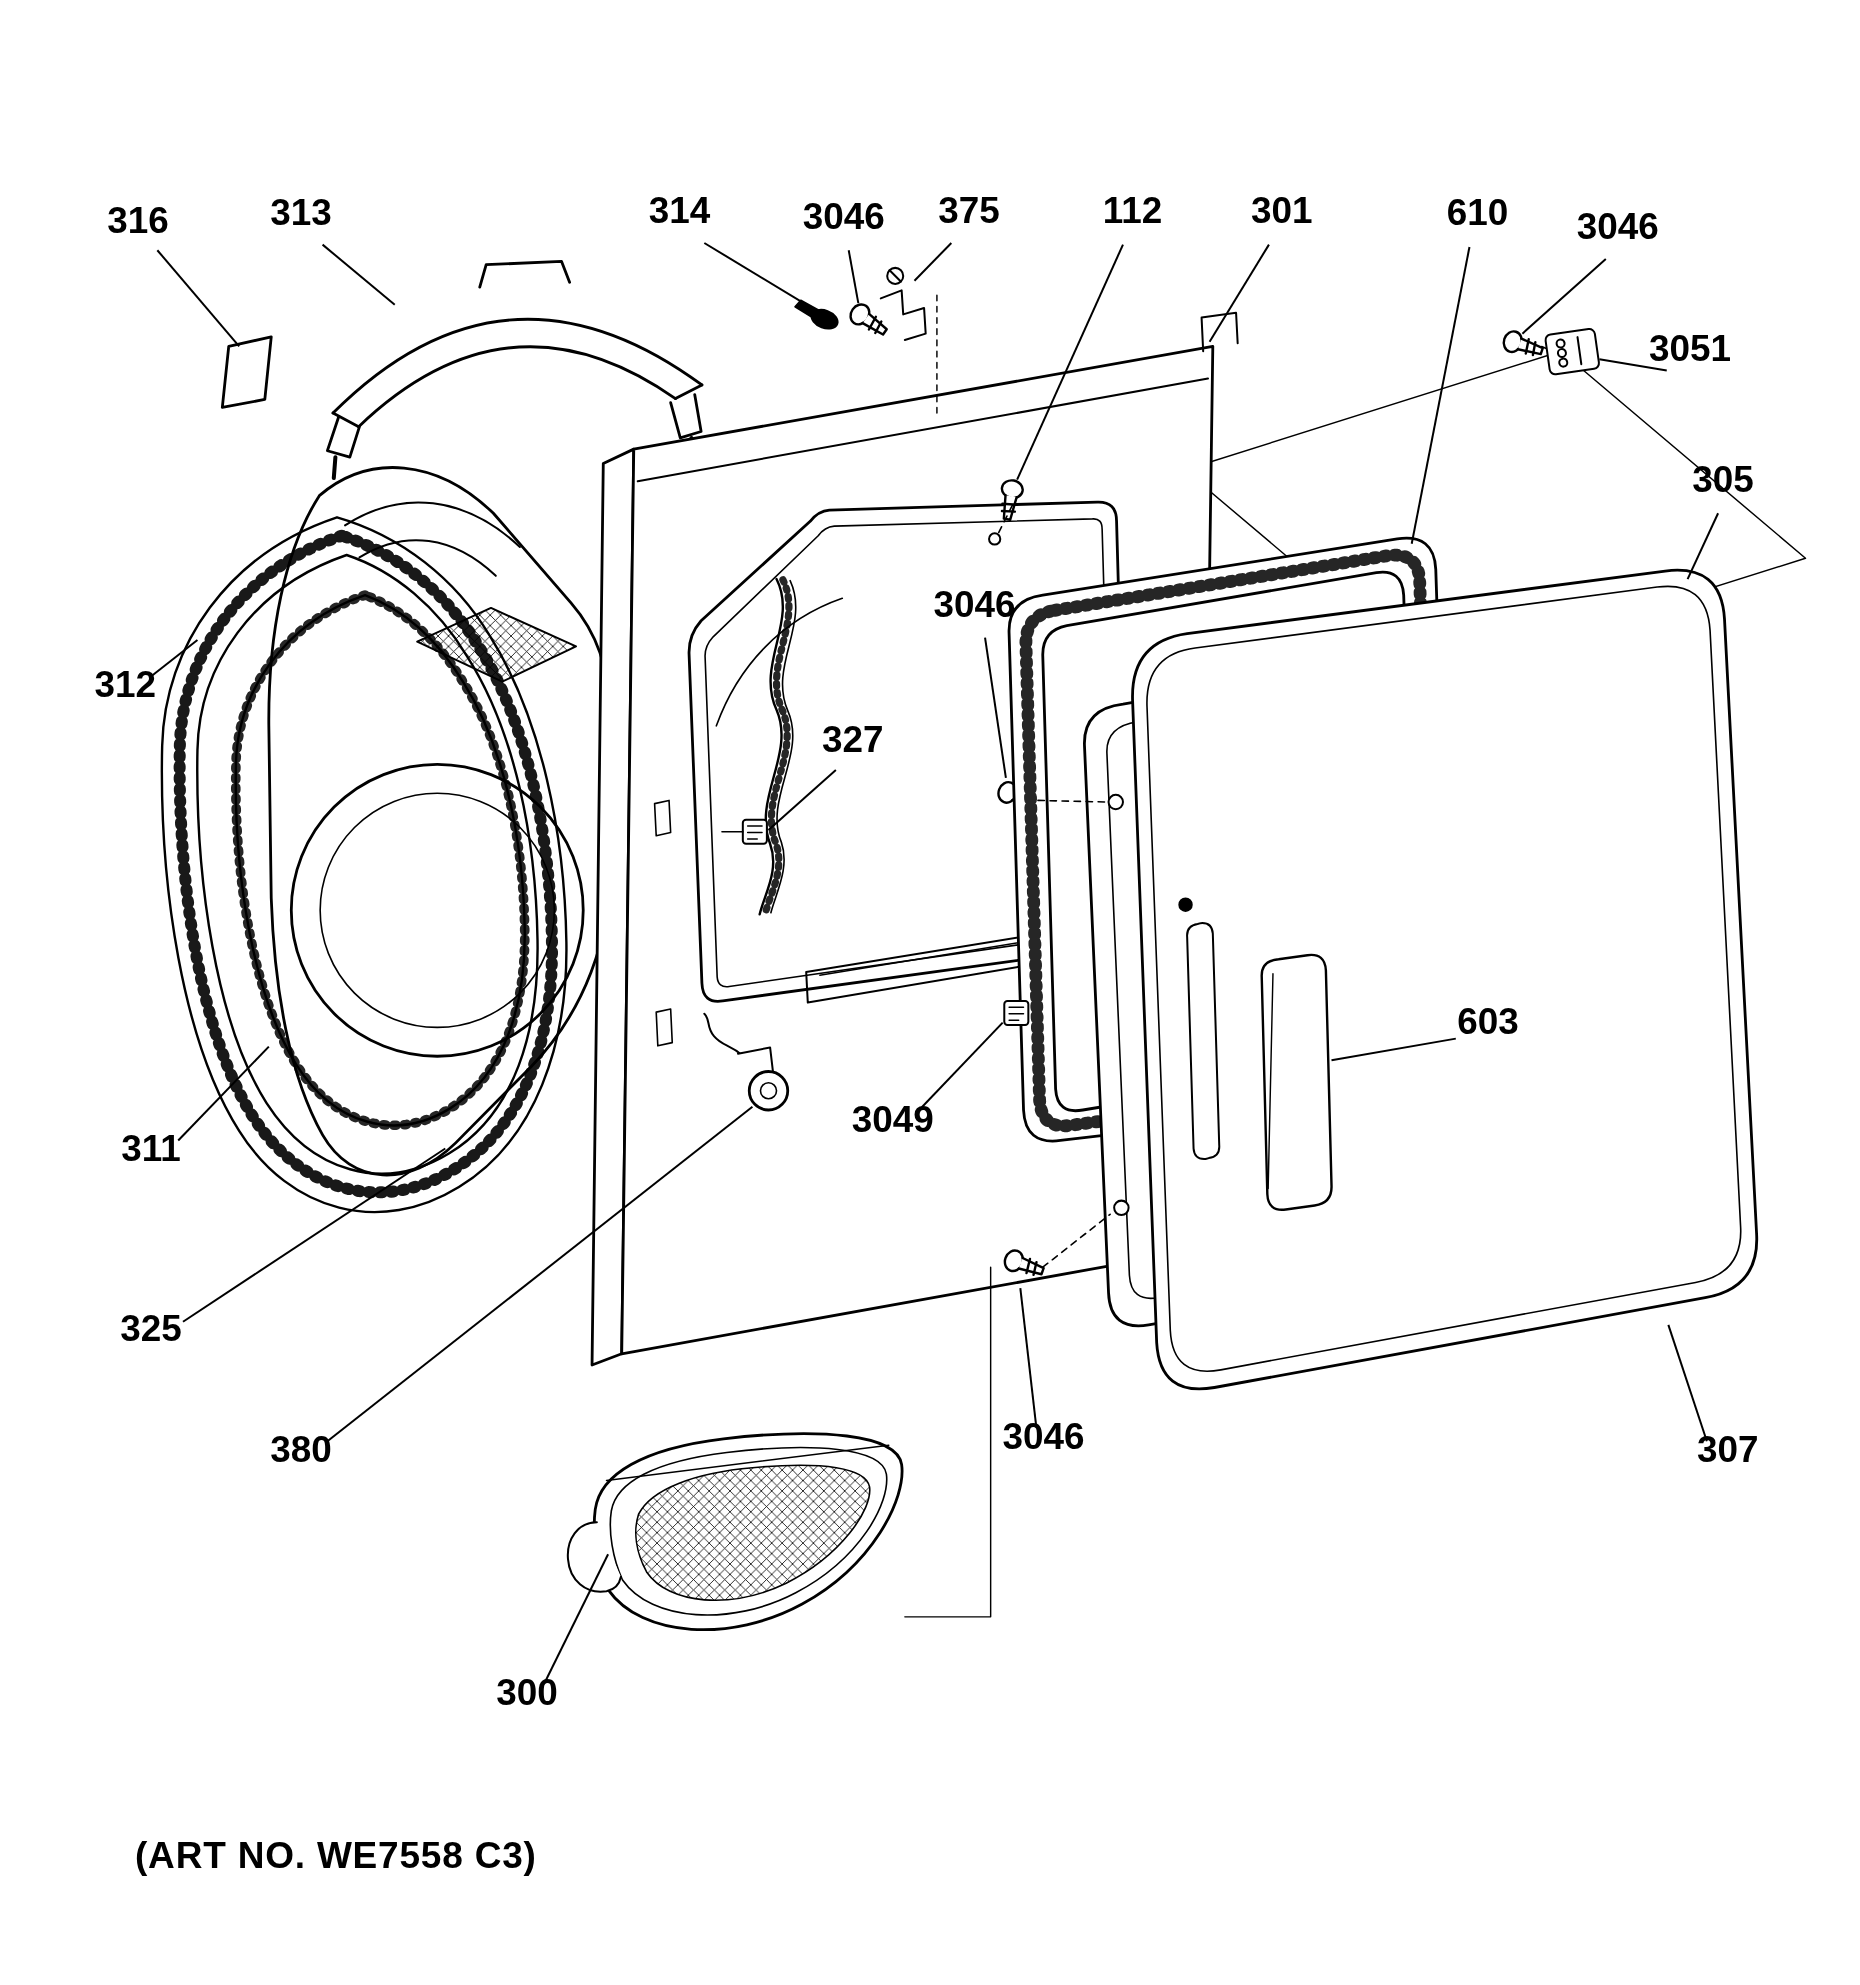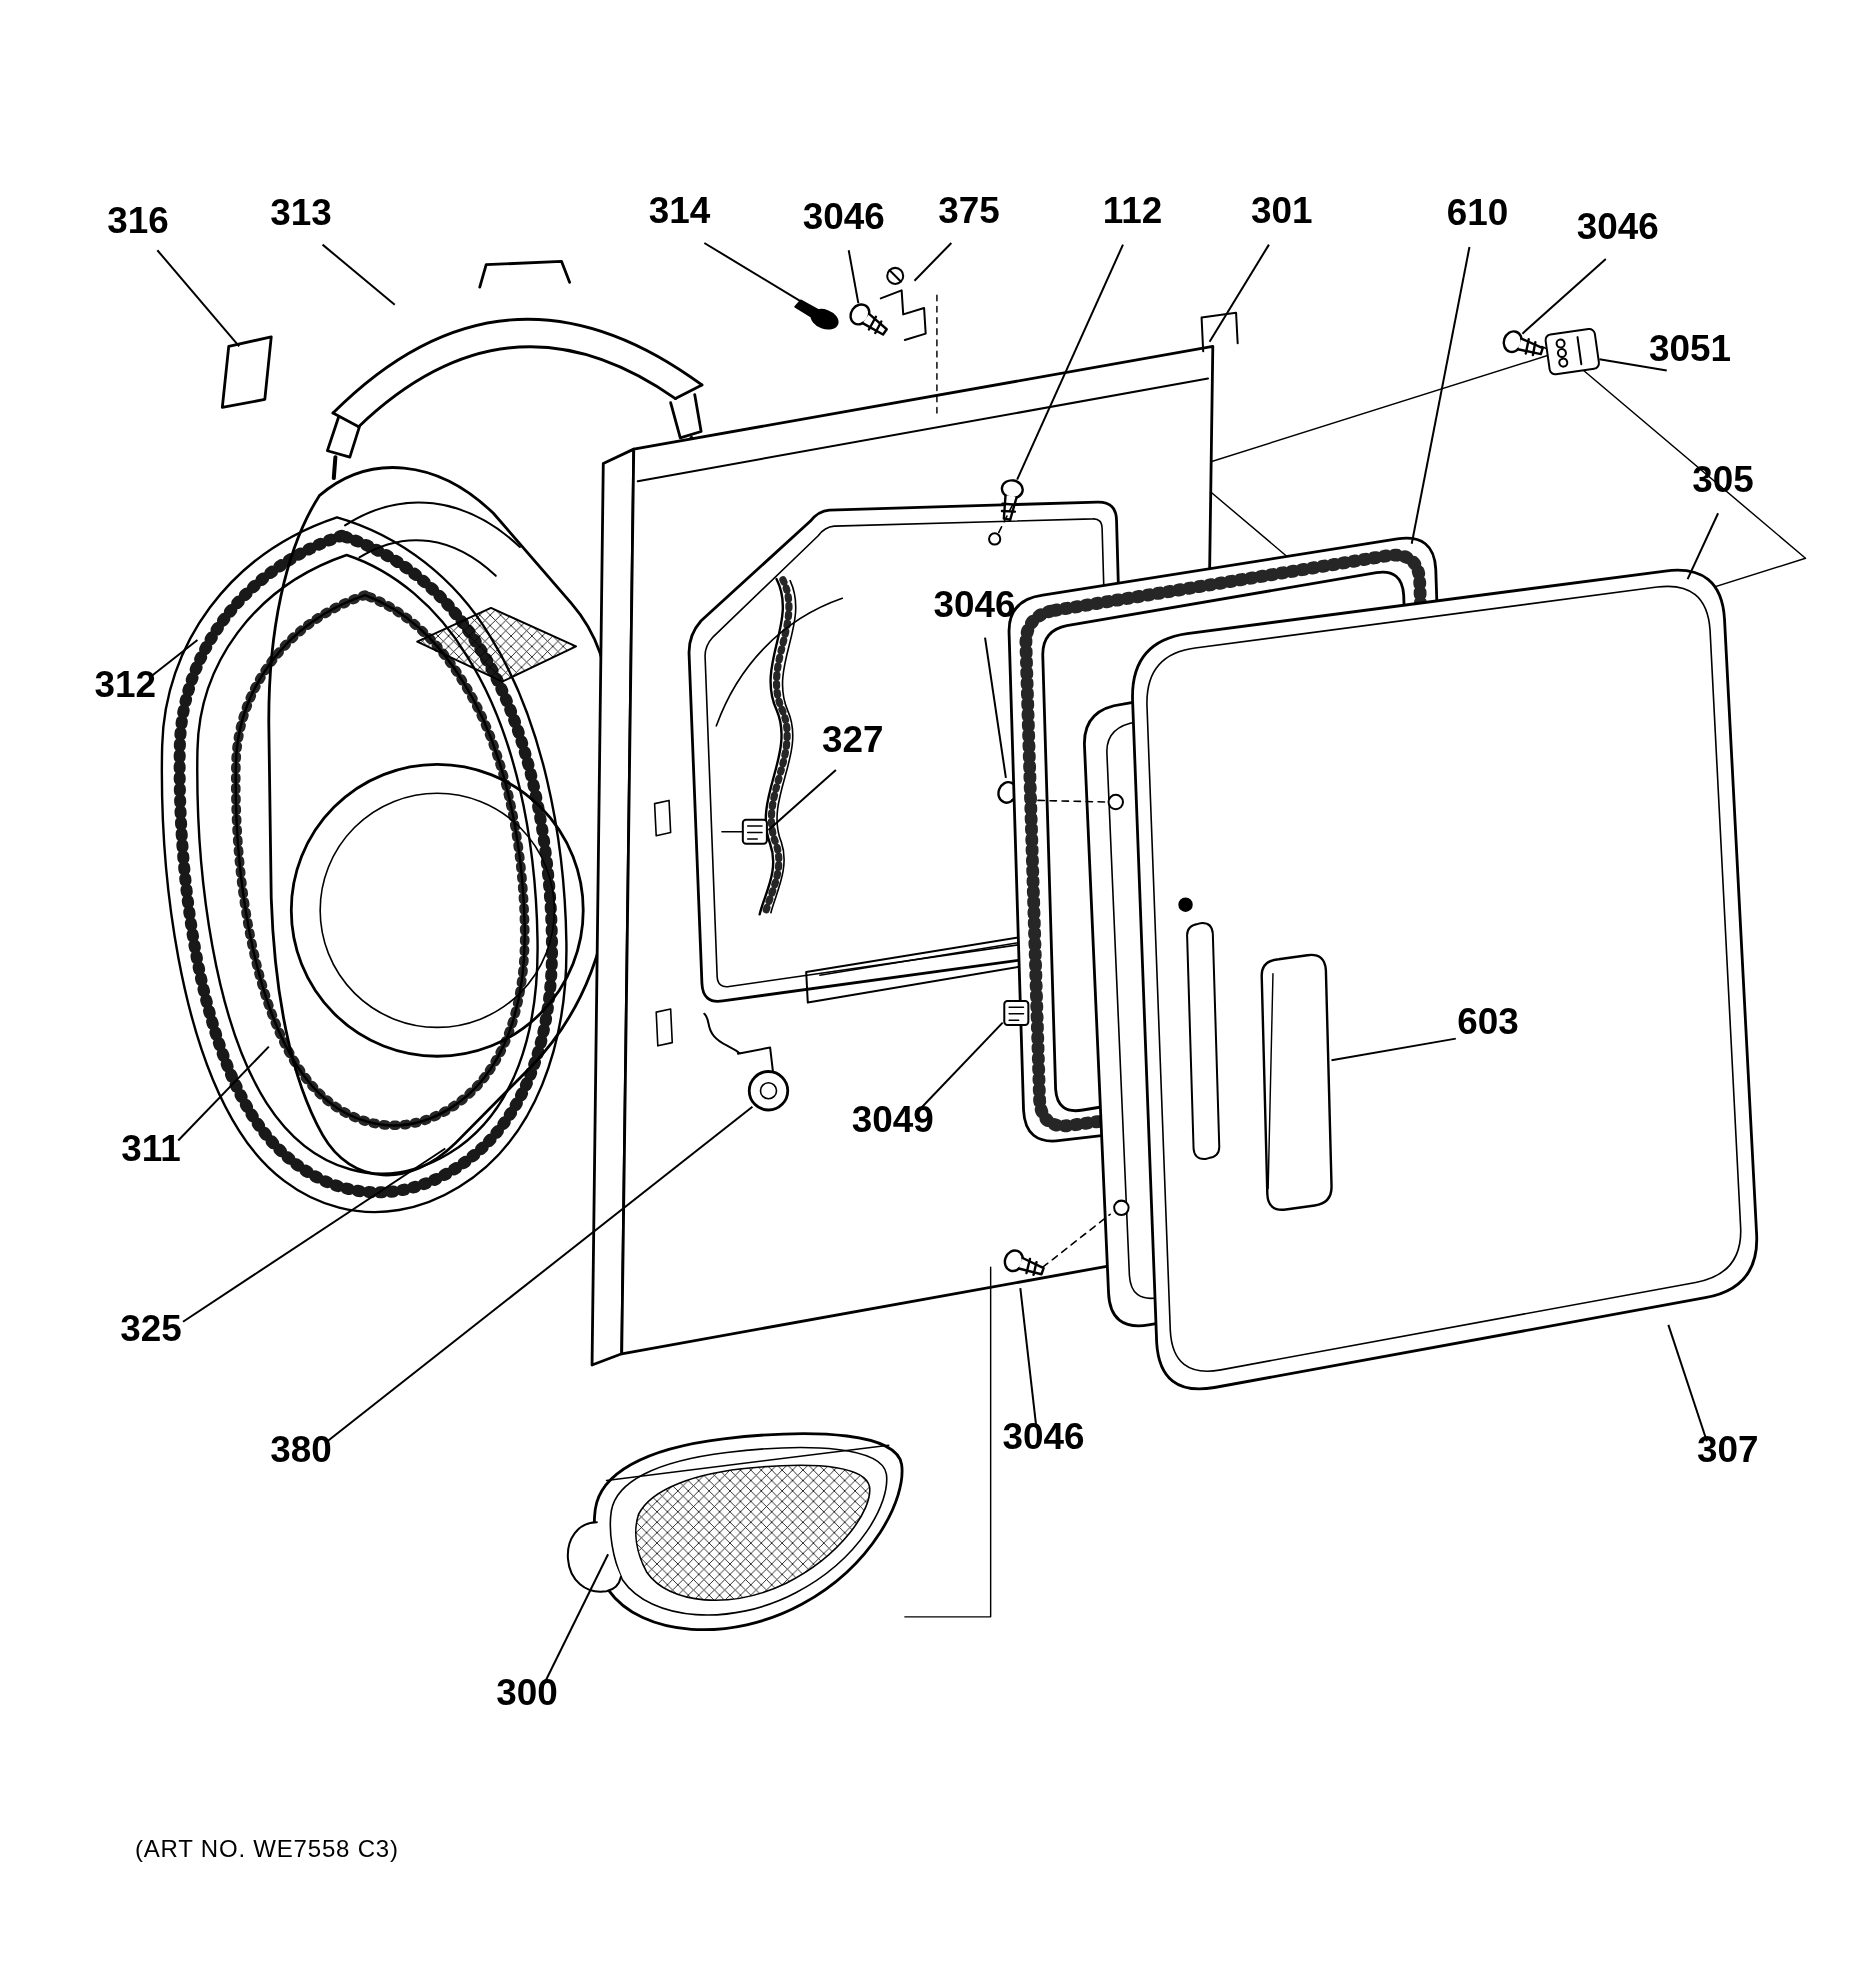--- a/index.html
+++ b/index.html
@@ -1,19 +1,19 @@
 <!DOCTYPE html>
 <html style="font-size:13px"><head>
 <meta charset="utf-8">
 <style>
   html,body{margin:0;padding:0;background:#ffffff;}
   .canvas{position:relative;width:1861px;height:1985px;background:#fff;font-family:"Liberation Sans",sans-serif;overflow:hidden;}
   .canvas > svg{position:absolute;left:0;top:0;width:1861px;height:1985px;}
   #labels text{font-family:"Liberation Sans",sans-serif;font-weight:bold;font-size:46px;text-anchor:middle;}
-  .artno{position:absolute;left:135px;top:1835px;font-weight:normal;font-size:24px;color:#000;letter-spacing:0.8px;}
+  .artno{position:absolute;left:135px;top:1835px;font-weight:bold;font-size:37px;color:#000;letter-spacing:0.8px;}
 </style>
 </head>
 <body>
 
 <div class="canvas">
 
 <svg id="diagram-svg" viewBox="0 0 2320 2475" xmlns="http://www.w3.org/2000/svg">
 <defs>
   <pattern id="mesh" width="13" height="13" patternUnits="userSpaceOnUse">
     <path d="M0,13 L13,0 M0,0 L13,13" stroke="#000" stroke-width="1" fill="none"></path>

